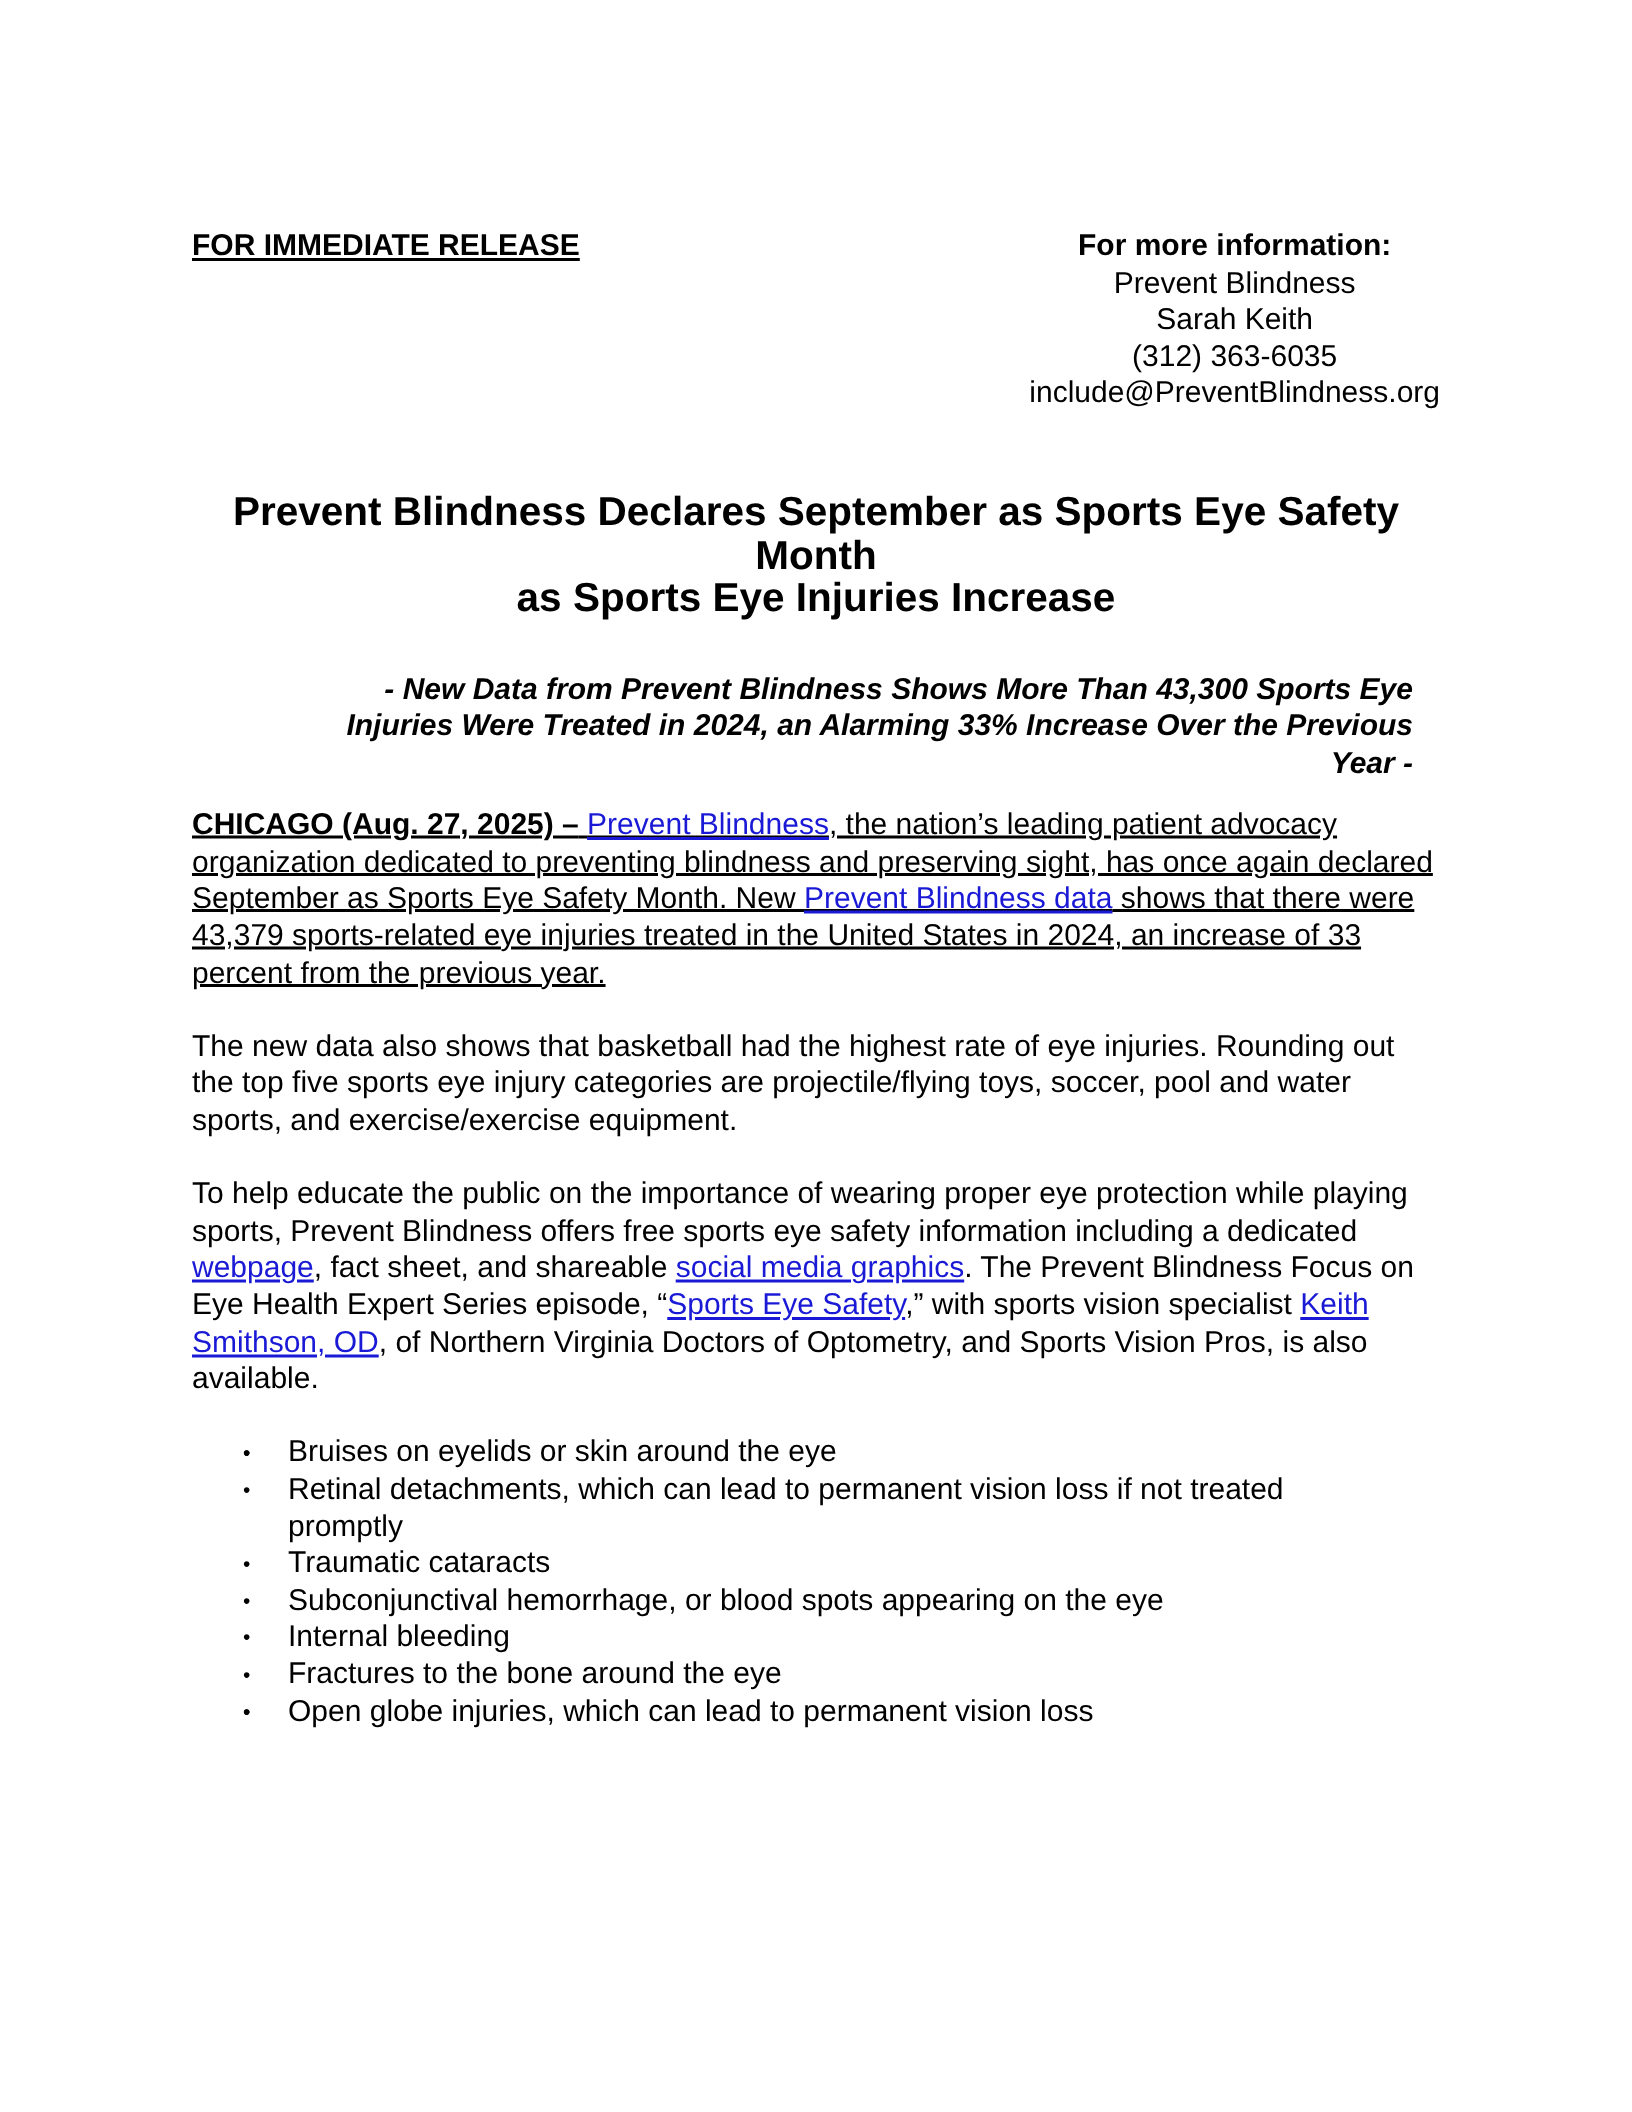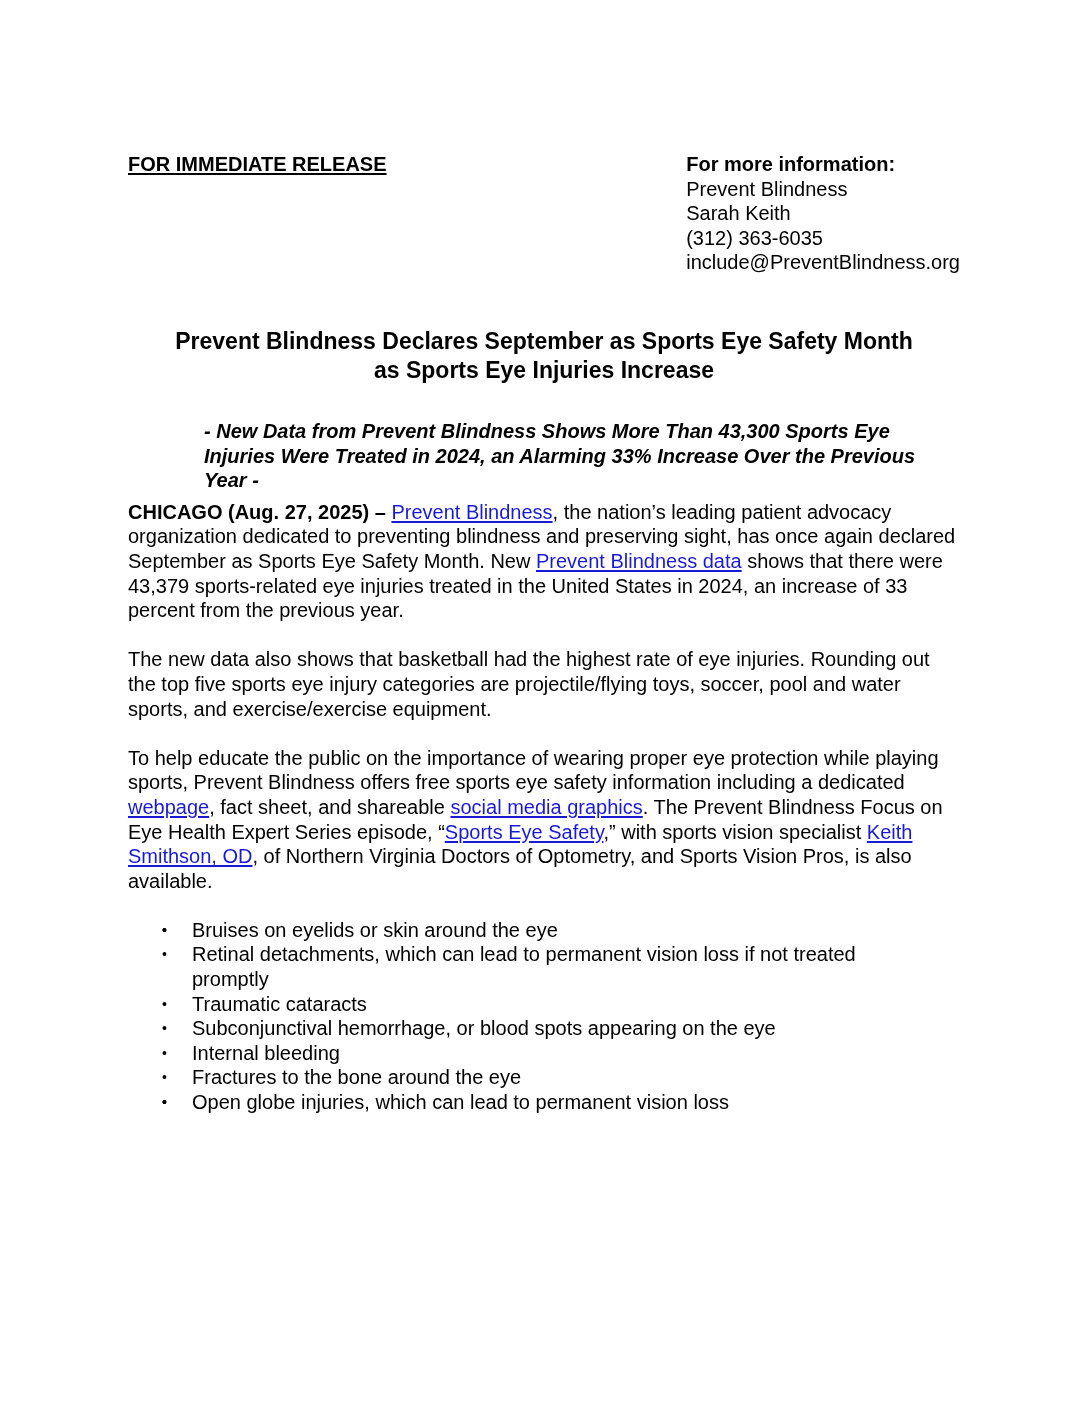--- a/index.html
+++ b/index.html
@@ -32,45 +32,46 @@
       left: 0;
       top: 0;
       font-weight: bold;
       text-decoration: underline;
       text-underline-offset: 2px;
     }
     .contact-block {
       position: absolute;
       right: 0;
       top: 0;
-      text-align: left;
+      text-align: center;
     }
     .contact-heading {
       font-weight: bold;
     }
     .headline {
       margin-top: 45px;
       text-align: center;
       font-weight: bold;
-      font-size: 23px;
+      font-size: 27px;
       line-height: 28.5px;
       padding: 0 6px;
     }
     .subhead {
       margin: 35px 18px 0 76px;
-      text-align: left;
+      text-align: right;
       font-weight: bold;
       font-style: italic;
       line-height: 24.6px;
     }
     p.body-para {
       margin: 24.6px 0 0 0;
     }
     p.first-para {
-      margin-top: 7px;
+      margin-top: 17px;
+      text-decoration: underline;
     }
     .dateline {
       font-weight: bold;
     }
     a.link {
       color: #1a1ad6;
       text-decoration: underline;
       text-underline-offset: 2px;
     }
     ul.injury-list {

